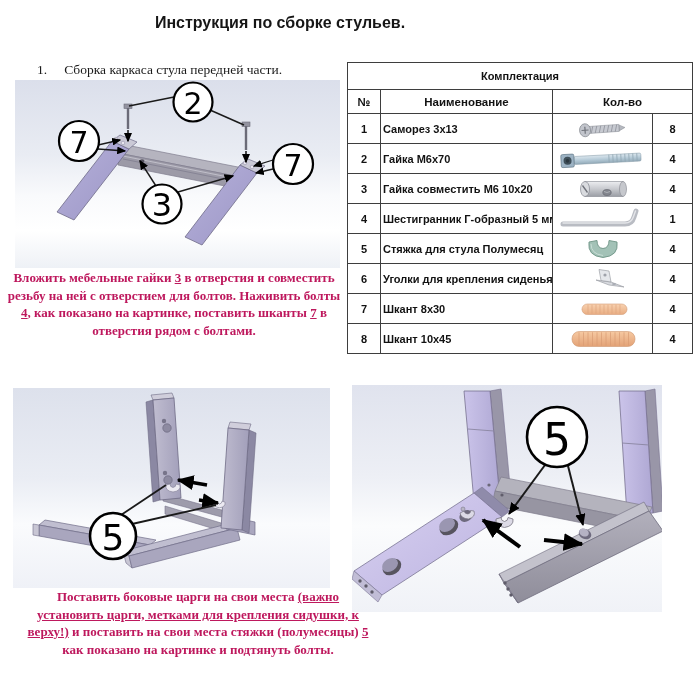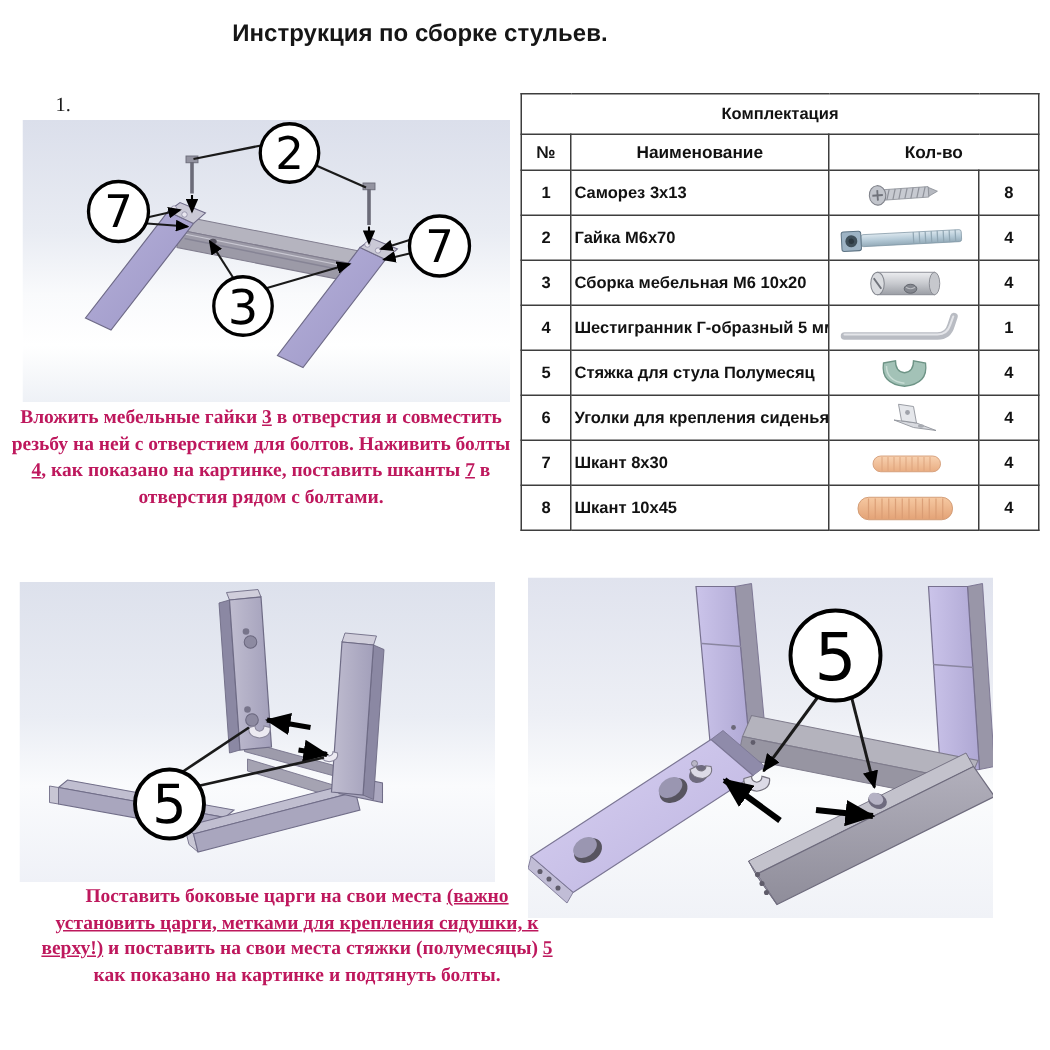--- a/index.html
+++ b/index.html
@@ -47,20 +47,21 @@
   td.c-qty{text-align:center;font-weight:bold;}
   svg{display:block;}
 </style>
 </head>
 <body>
 
 <div class="page-title">Инструкция по сборке стульев.</div>
 
 <div class="step-heading">
   <span>1.</span>
+  <span>Сборка каркаса стула передней части.</span>
 </div>
 
 <div class="diagram d1">
 <svg width="325" height="188" viewBox="0 0 325 188">
   <defs>
     <linearGradient id="g-bg1" x1="0" y1="0" x2="0" y2="1">
       <stop offset="0" stop-color="#dbdfeb"></stop>
           <stop offset="0.4" stop-color="#e9ecf3"></stop>
       <stop offset="0.62" stop-color="#f9fafc"></stop>
           <stop offset="0.8" stop-color="#ffffff"></stop>
@@ -215,21 +216,21 @@
           <circle cx="12.5" cy="13" r="4" fill="#3f4f59"></circle>
           <circle cx="12.5" cy="13" r="1.8" fill="#2c3840"></circle>
         </g>
       </svg>
     </td>
     <td class="c-qty">4</td>
   </tr>
 
   <tr class="prow">
     <td class="c-num">3</td>
-    <td class="c-name">Сборка мебельная М6 10х20</td>
+    <td class="c-name">Гайка совместить М6 10х20</td>
     <td class="c-img">
       <svg width="96" height="26" viewBox="0 0 96 26">
         <defs>
           <linearGradient id="g-metal" x1="0" y1="0" x2="0" y2="1">
             <stop offset="0" stop-color="#ecedf0"></stop>
                 <stop offset="0.5" stop-color="#c7c9ce"></stop>
                 <stop offset="1" stop-color="#9b9ea5"></stop>
           </linearGradient>
         </defs>
         <rect x="30" y="5.5" width="38" height="15" fill="url(#g-metal)" stroke="#84878f" stroke-width="0.6"></rect>

